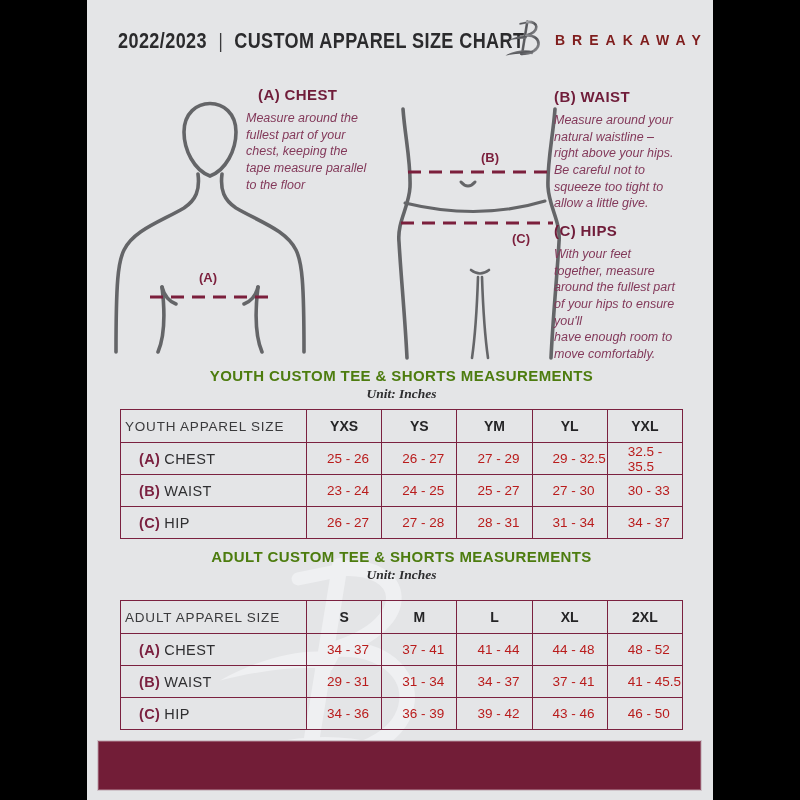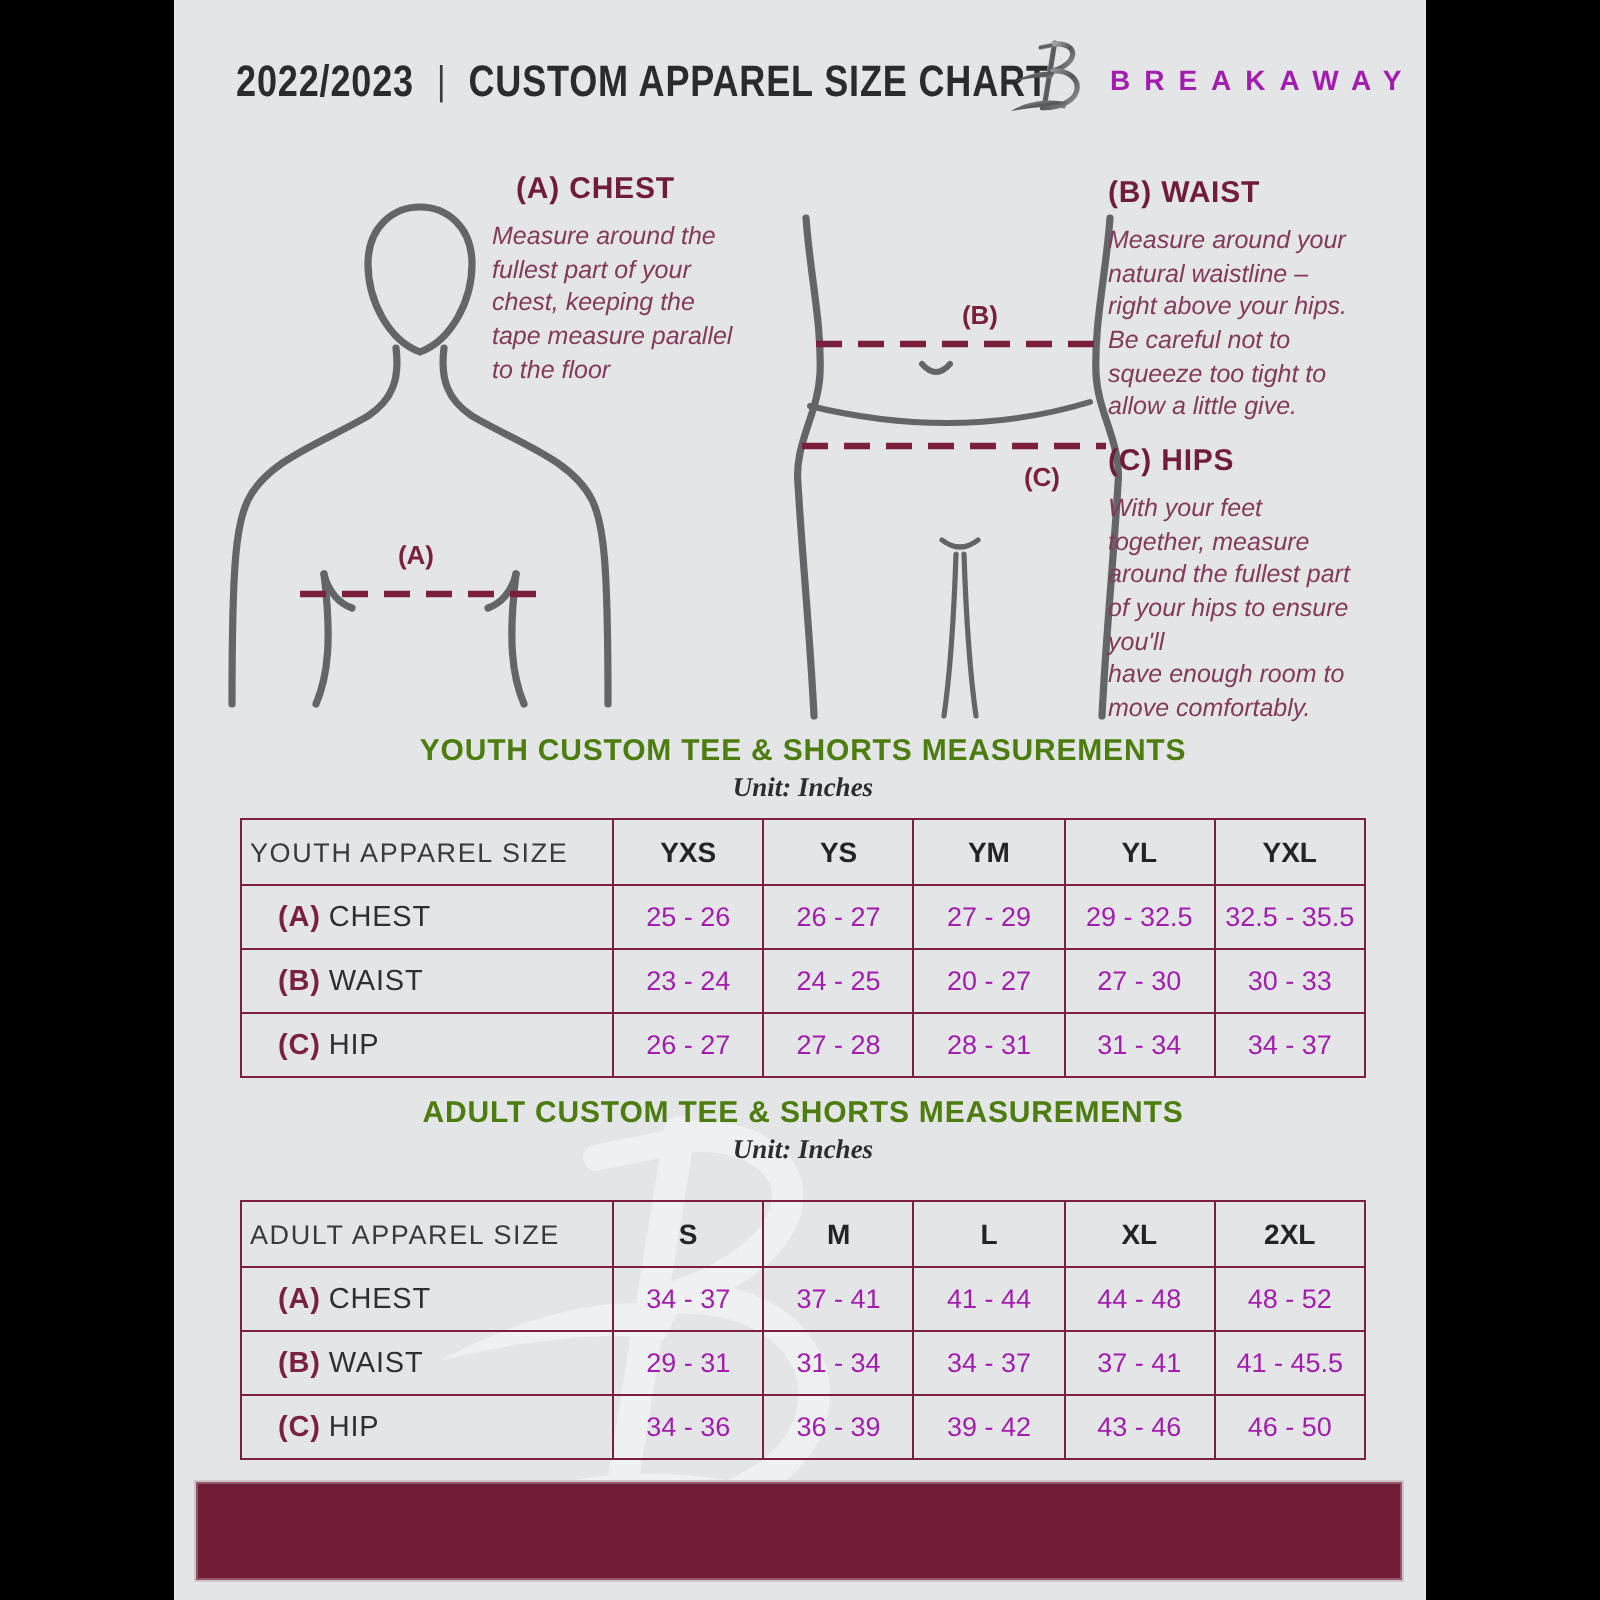--- a/index.html
+++ b/index.html
@@ -27,21 +27,21 @@
   .hdr-title{
     position:absolute;left:31px;top:28px;
     display:flex;align-items:center;gap:14px;
     transform:scaleX(.82);transform-origin:left center;
     color:#2b2b2d;white-space:nowrap;
   }
   .hdr-title .season,.hdr-title .title{font-size:22px;font-weight:700;letter-spacing:.5px;}
   .hdr-title .pipe{font-size:20px;font-weight:400;color:#3a3a3c;}
   .brand{
     position:absolute;left:468px;top:32px;
-    font-size:14px;font-weight:700;letter-spacing:7px;color:#a21caf;white-space:nowrap;
+    font-size:14px;font-weight:700;letter-spacing:7px;color:#7f1d1d;white-space:nowrap;
   }
   .logo{position:absolute;left:415px;top:16px;width:48px;height:46px;}
   
   .fig{position:absolute;}
   .fig-left{left:23px;top:82px;width:200px;height:272px;}
   .fig-right{left:306px;top:107px;width:172px;height:253px;}
   .guide-head{
     position:absolute;font-size:15px;font-weight:700;color:var(--accent-head);
     letter-spacing:.4px;white-space:nowrap;
   }
@@ -70,21 +70,21 @@
   .size-table th,.size-table td{border:1.6px solid var(--maroon);padding:0;}
   .size-table thead tr{height:33px;}
   .size-table tbody tr{height:32px;}
   th.label-col{
     font-size:13.5px;font-weight:400;color:#3a3a3c;letter-spacing:.8px;
     text-align:left;padding-left:4px;
   }
   th.size-col{font-size:14px;font-weight:700;color:#242426;text-align:center;}
   td.row-label{text-align:left;padding-left:18px;font-size:14.5px;color:#2f2f31;letter-spacing:.4px;}
   td.row-label .pfx{color:var(--maroon);font-weight:700;margin-right:4px;}
-  td.val{text-align:center;font-size:13.5px;color:#a21caf;}
+  td.val{text-align:left;font-size:13.5px;color:#b91c1c;padding-left:20px;}
   .youth-title{top:367px;} .youth-unit{top:386px;} .youth-table{top:409px;}
   .adult-title{top:548px;} .adult-unit{top:567px;} .adult-table{top:600px;}
   
   .footer-bar{
     position:absolute;left:10px;top:740px;width:605px;height:51px;
     background:var(--maroon-dark);
     border:1px solid #cfc4ca;
     box-shadow:inset 0 0 0 1px rgba(255,255,255,.25);
     z-index:2;
   }
@@ -217,21 +217,21 @@
         <td class="val">25 - 26</td>
         <td class="val">26 - 27</td>
         <td class="val">27 - 29</td>
         <td class="val">29 - 32.5</td>
         <td class="val">32.5 - 35.5</td>
       </tr>
       <tr>
         <td class="row-label"><span class="pfx">(B)</span><span>WAIST</span></td>
         <td class="val">23 - 24</td>
         <td class="val">24 - 25</td>
-        <td class="val">20 - 27</td>
+        <td class="val">25 - 27</td>
         <td class="val">27 - 30</td>
         <td class="val">30 - 33</td>
       </tr>
       <tr>
         <td class="row-label"><span class="pfx">(C)</span><span>HIP</span></td>
         <td class="val">26 - 27</td>
         <td class="val">27 - 28</td>
         <td class="val">28 - 31</td>
         <td class="val">31 - 34</td>
         <td class="val">34 - 37</td>

